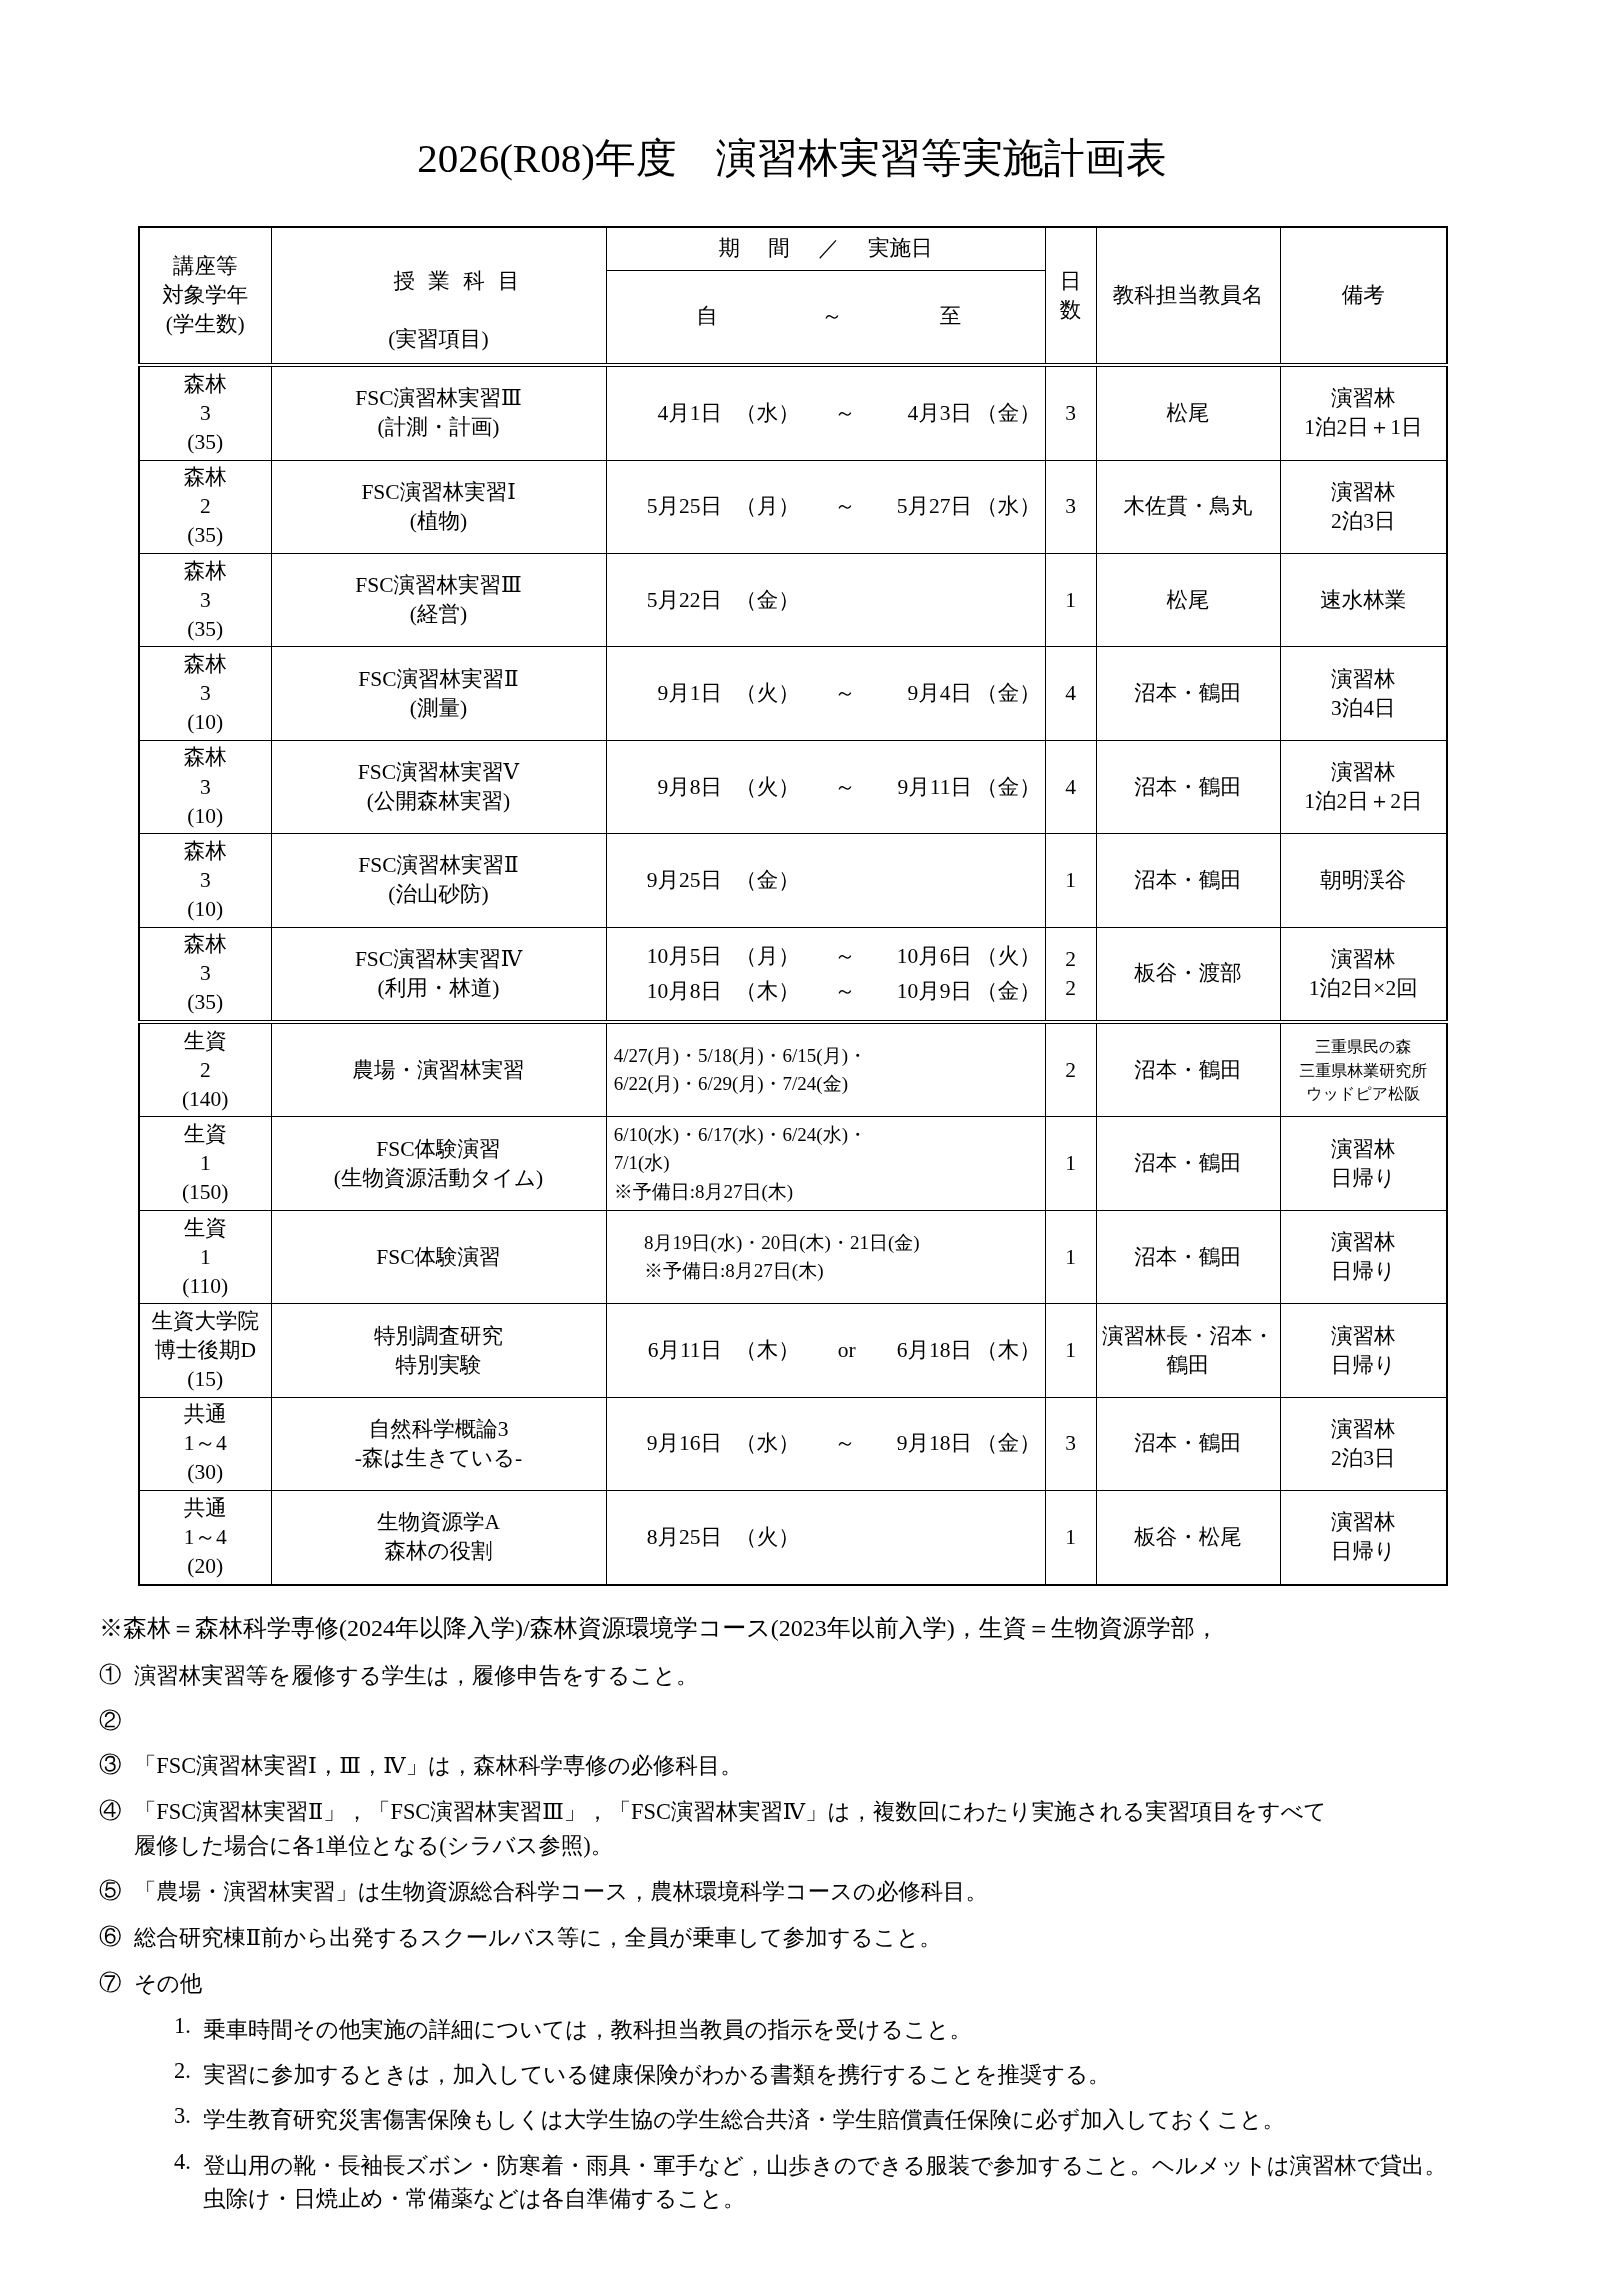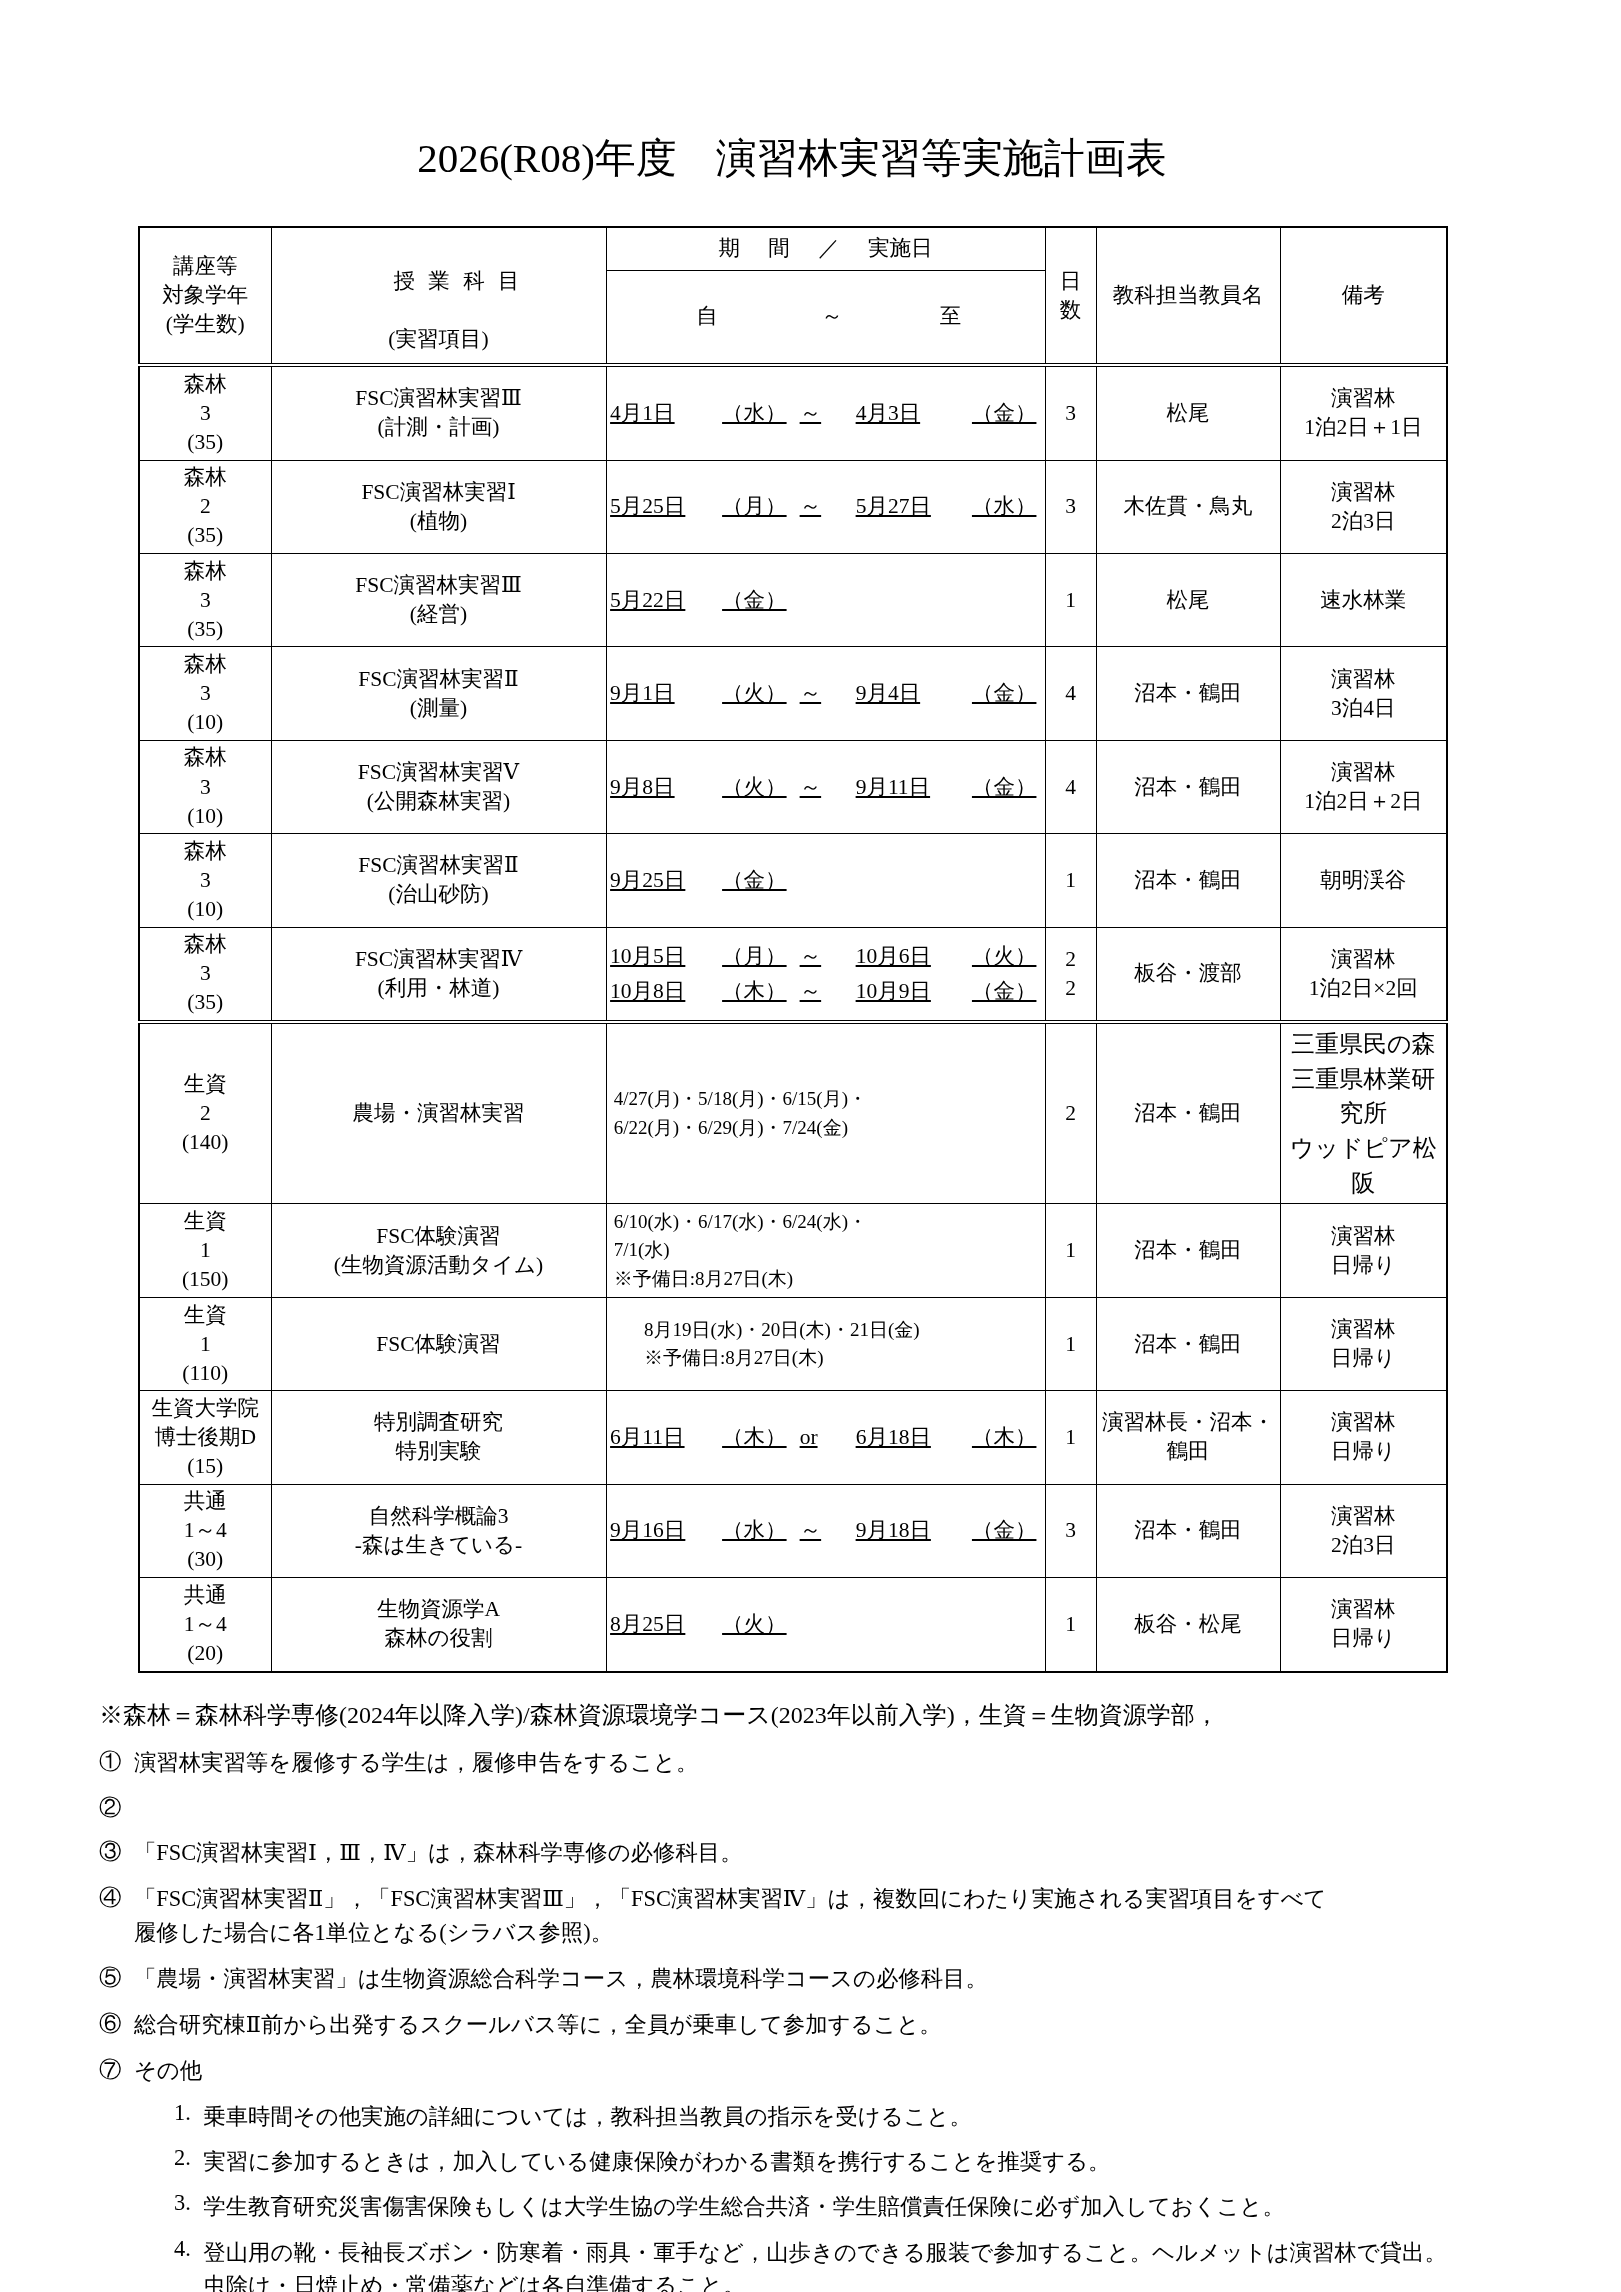--- a/index.html
+++ b/index.html
@@ -23,27 +23,27 @@
 
   th.course-h{line-height:1.25;}
   .ls{letter-spacing:0.62em;margin-right:-0.62em;margin-left:36px;}
   th.period-h{word-spacing:23px;}
   th.period-sub-h{padding:0;}
   .period-sub{display:grid;grid-template-columns:45% 13% 42%;align-items:center;width:100%;}
 
   td.course-cell{line-height:1.28;}
   td.period-cell{padding:1.8px 7.2px;}
   .period-line{display:grid;grid-template-columns:26% 18% 13% 27% 16%;margin:5.4px 0;}
-  .period-line .seg{text-align:left;white-space:nowrap;text-decoration:underline;}
+  .period-line .seg{text-align:right;white-space:nowrap;}
   .period-list{text-align:left;font-size:19px;line-height:1.5;padding-left:3.6px;}
   .period-list.indent{padding-left:34px;}
   td.days-cell{line-height:1.85;padding:1.8px 0.9px;}
   td.teacher-cell{line-height:1.35;}
   td.remarks-cell{text-align:left;padding-left:9px;font-size:19.7px;line-height:1.5;}
-  td.remarks-cell.small{font-size:24px;line-height:1.45;border-radius:24px;}
+  td.remarks-cell.small{font-size:16px;line-height:1.45;border-radius:24px;}
 
   
   .footnote{margin:24px 0 0 99px;font-size:24px;line-height:1.55;}
   .footnote .l2{padding-left:25px;}
   .notes{margin:12.5px 0 0 99px;font-size:22.4px;width:1469px;}
   .section-heading{margin:23px 0 3.6px;}
   .note-item{display:flex;gap:12.5px;margin:12.5px 0;}
   .note-item .marker{flex:0 0 auto;}
   .note-text{white-space:pre-line;line-height:1.5;}
   .sub-list{margin-left:75px;}

